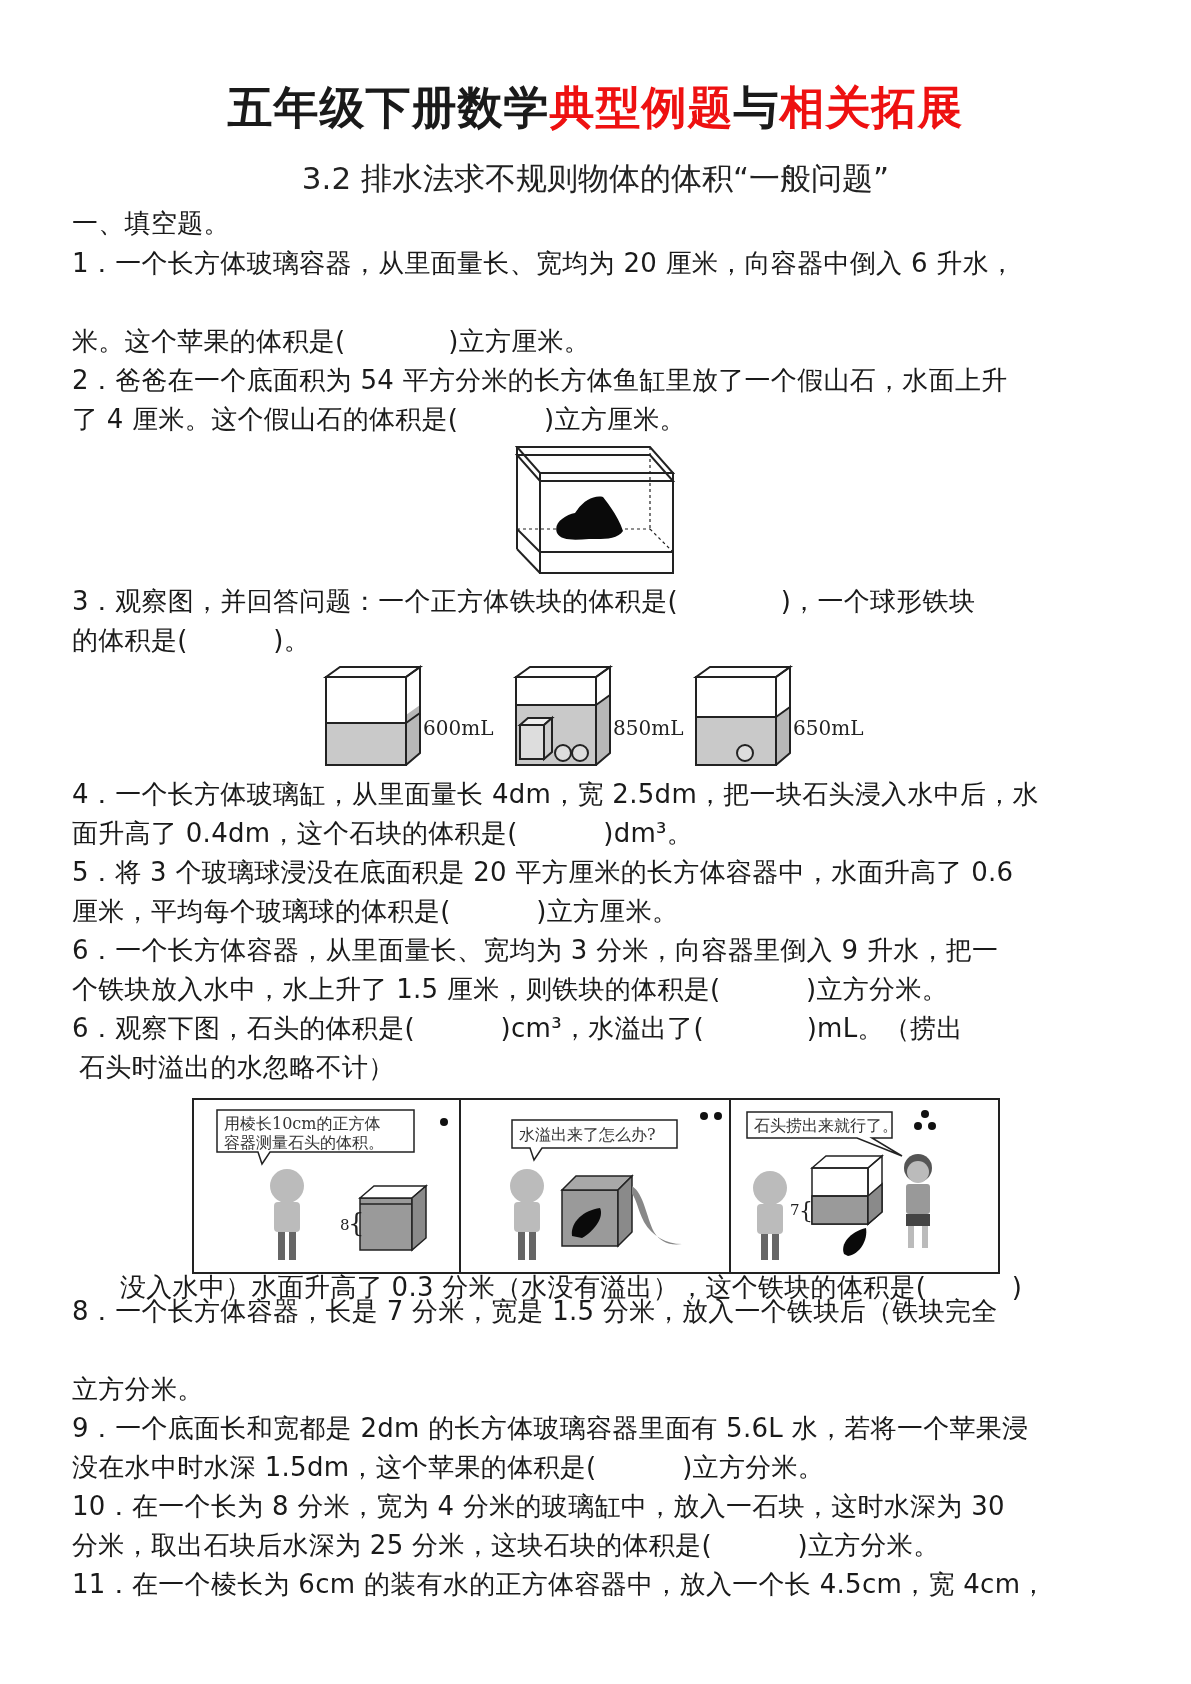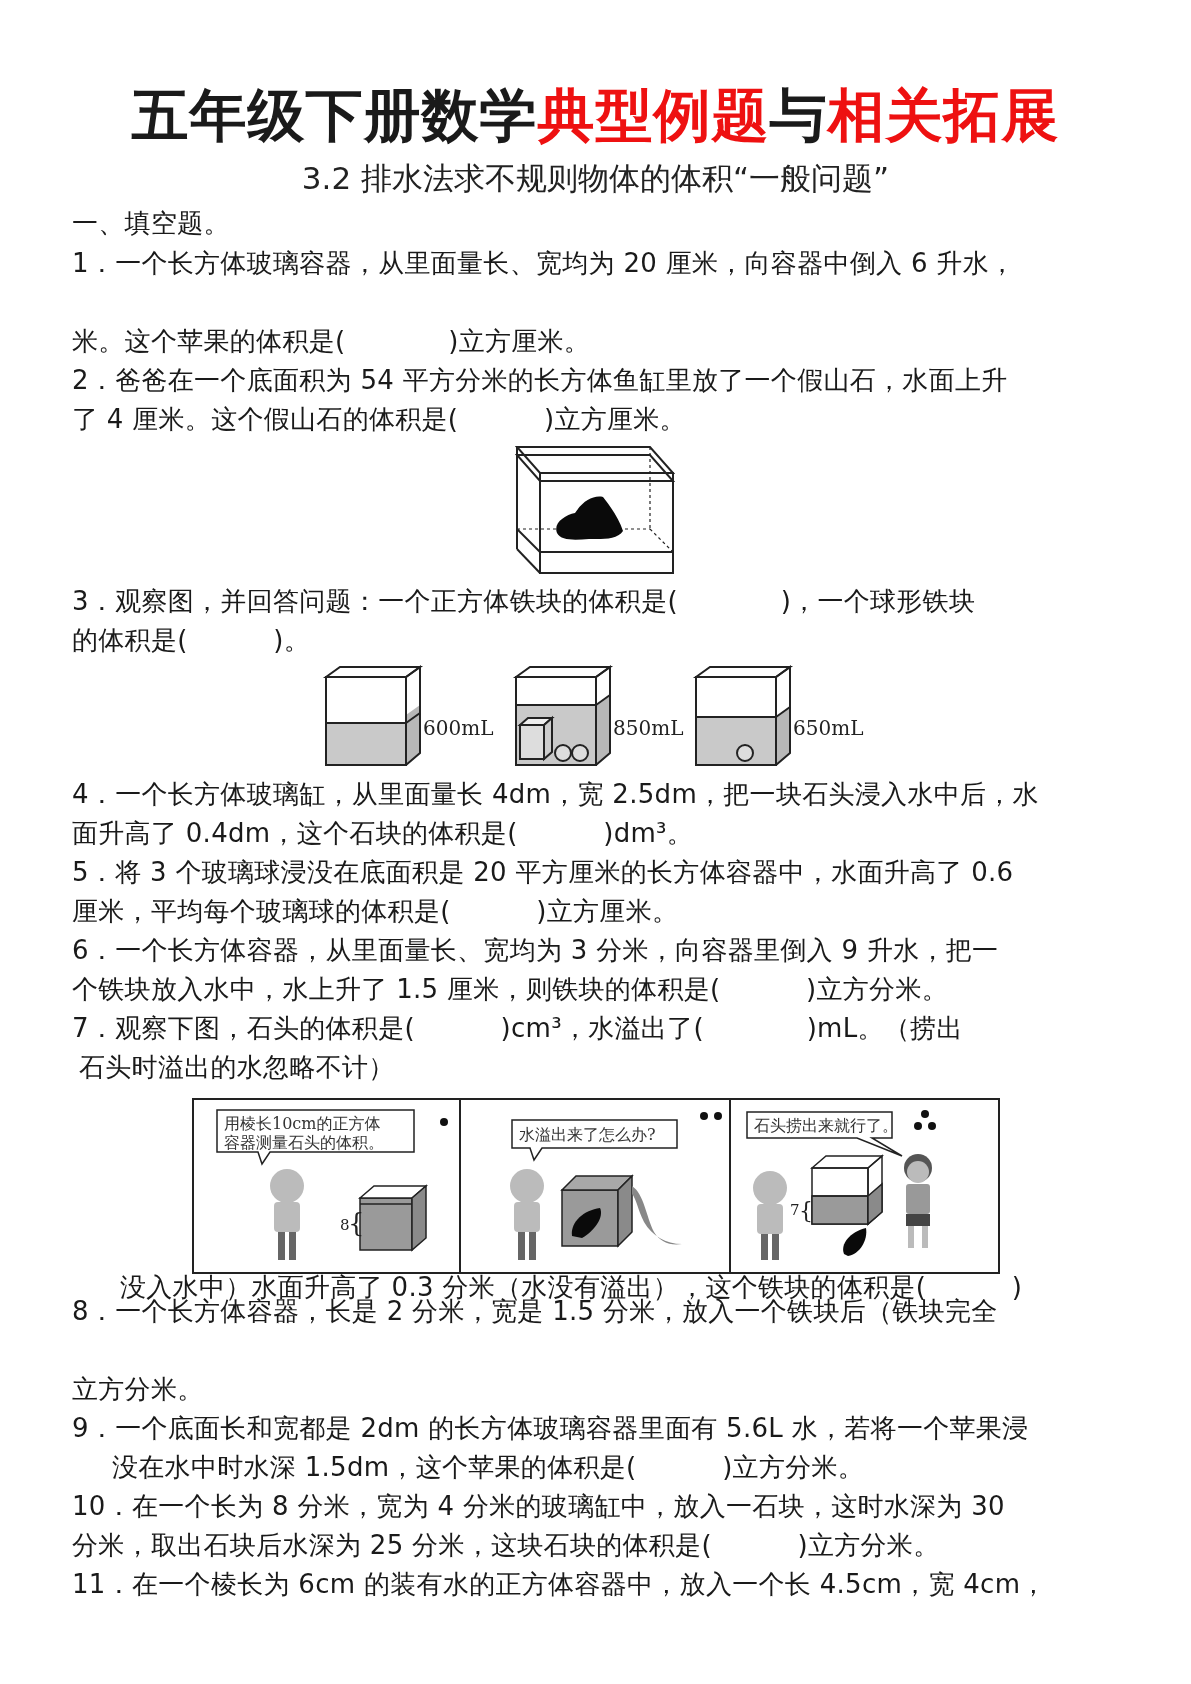--- a/index.html
+++ b/index.html
@@ -1,20 +1,20 @@
 <!DOCTYPE html>
 <html><head>
 <meta charset="utf-8">
 <style>
   html, body { margin: 0; padding: 0; background: #ffffff; }
   body { width: 1191px; height: 1684px; position: relative; overflow: hidden;
          font-family: "DejaVu Sans", "Liberation Sans", sans-serif; color: #1a1a1a; }
   .page { position: absolute; left: 0; top: 0; width: 1191px; height: 1684px; }
   .title { position: absolute; left: 0; top: 78px; width: 1191px; text-align: center;
-           font-size: 57px; font-weight: bold; letter-spacing: 1px; white-space: nowrap; }
+           font-size: 45px; font-weight: bold; letter-spacing: 1px; white-space: nowrap; }
   .title .red { color: #ee1111; }
   .subtitle { position: absolute; left: 0; top: 158px; width: 1191px; text-align: center;
               font-size: 31px; color: #222; white-space: nowrap; }
   .line { position: absolute; left: 72px; font-size: 26px; white-space: pre; color: #1a1a1a; letter-spacing: 0.3px; }
   svg text { font-family: "DejaVu Serif", "Liberation Serif", serif; }
 </style>
 </head>
 <body>
 
 <div class="page">
@@ -95,21 +95,21 @@
 
   <div class="line" style="top:777px;">4．一个长方体玻璃缸，从里面量长 4dm，宽 2.5dm，把一块石头浸入水中后，水</div>
   <div class="line" style="top:816px;">面升高了 0.4dm，这个石块的体积是(          )dm³。</div>
 
   <div class="line" style="top:855px;">5．将 3 个玻璃球浸没在底面积是 20 平方厘米的长方体容器中，水面升高了 0.6</div>
   <div class="line" style="top:894px;">厘米，平均每个玻璃球的体积是(          )立方厘米。</div>
 
   <div class="line" style="top:933px;">6．一个长方体容器，从里面量长、宽均为 3 分米，向容器里倒入 9 升水，把一</div>
   <div class="line" style="top:972px;">个铁块放入水中，水上升了 1.5 厘米，则铁块的体积是(          )立方分米。</div>
 
-  <div class="line" style="top:1011px;">7．观察下图，石头的体积是(          )cm³，水溢出了(            )mL。（捞出</div>
+  <div class="line" style="top:1011px;">6．观察下图，石头的体积是(          )cm³，水溢出了(            )mL。（捞出</div>
   <div class="line" style="top:1050px;margin-left:7px;">石头时溢出的水忽略不计）</div>
 
   <svg style="position:absolute; left:192px; top:1098px;" width="810" height="178" viewBox="0 0 810 178">
     <rect x="1" y="1" width="806" height="174" fill="#fff" stroke="#222" stroke-width="2"></rect>
     <line x1="268" y1="1" x2="268" y2="175" stroke="#222" stroke-width="2"></line>
     <line x1="538" y1="1" x2="538" y2="175" stroke="#222" stroke-width="2"></line>
 
     <g>
       <path d="M25,12 L222,12 L222,54 L78,54 L70,66 L66,54 L25,54 Z" fill="#fff" stroke="#222" stroke-width="1.5"></path>
       <text x="32" y="31" font-size="16" fill="#333">用棱长10cm的正方体</text>
@@ -178,25 +178,25 @@
         <circle cx="726" cy="70" r="14" fill="#555"></circle>
         <circle cx="726" cy="74" r="11" fill="#bbb"></circle>
         <rect x="714" y="86" width="24" height="30" rx="3"></rect>
         <rect x="714" y="116" width="24" height="12" fill="#444"></rect>
         <rect x="716" y="128" width="6" height="22" fill="#bbb"></rect>
         <rect x="730" y="128" width="6" height="22" fill="#bbb"></rect>
       </g>
     </g>
   </svg>
 
-  <div class="line" style="top:1294px;">8．一个长方体容器，长是 2 分米，宽是 1.5 分米，放入一个铁块后（铁块完全</div>
+  <div class="line" style="top:1294px;">8．一个长方体容器，长是 7 分米，宽是 1.5 分米，放入一个铁块后（铁块完全</div>
   <div class="line" style="top:1270px;margin-left:48px;">没入水中）水面升高了 0.3 分米（水没有溢出），这个铁块的体积是(          )</div>
   <div class="line" style="top:1372px;">立方分米。</div>
 
   <div class="line" style="top:1411px;">9．一个底面长和宽都是 2dm 的长方体玻璃容器里面有 5.6L 水，若将一个苹果浸</div>
-  <div class="line" style="top:1450px;margin-left:40px;">没在水中时水深 1.5dm，这个苹果的体积是(          )立方分米。</div>
+  <div class="line" style="top:1450px;">没在水中时水深 1.5dm，这个苹果的体积是(          )立方分米。</div>
 
   <div class="line" style="top:1489px;">10．在一个长为 8 分米，宽为 4 分米的玻璃缸中，放入一石块，这时水深为 30</div>
   <div class="line" style="top:1528px;">分米，取出石块后水深为 25 分米，这块石块的体积是(          )立方分米。</div>
 
   <div class="line" style="top:1567px;">11．在一个棱长为 6cm 的装有水的正方体容器中，放入一个长 4.5cm，宽 4cm，</div>
 
 </div>
 
 </body></html>

